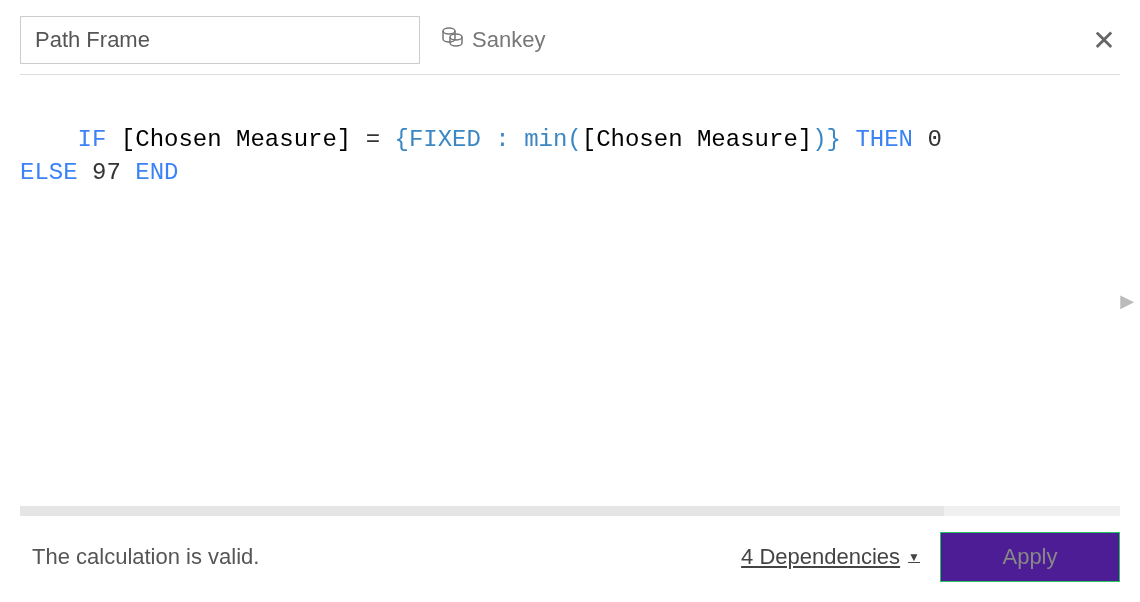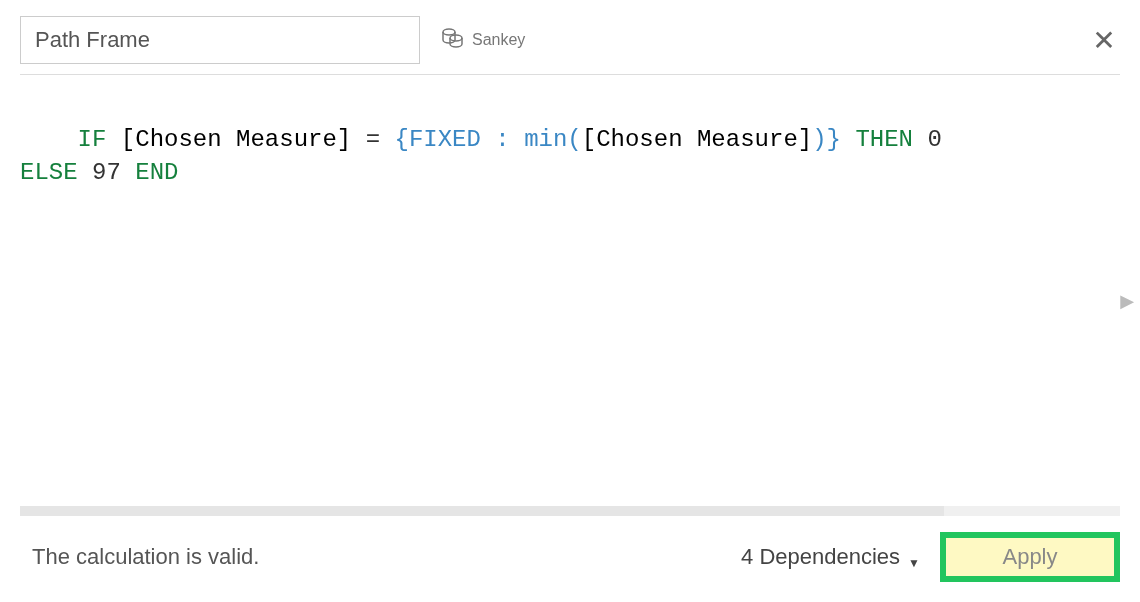--- a/index.html
+++ b/index.html
@@ -36,21 +36,21 @@
       font-size: 22px;
       color: #555555;
       outline: none;
       font-family: inherit;
     }
     .datasource {
       display: flex;
       align-items: center;
       gap: 8px;
       color: #777777;
-      font-size: 16px;
+      font-size: 22px;
     }
     .datasource svg {
       width: 24px;
       height: 24px;
       fill: none;
       stroke: #777777;
       stroke-width: 1.5;
     }
     .close-btn {
       margin-left: auto;
@@ -75,21 +75,21 @@
       flex: 1;
       font-family: "Consolas", "Menlo", "Monaco", "Courier New", monospace;
       font-size: 24px;
       line-height: 1.4;
       color: #333333;
       white-space: pre-wrap;
       word-break: break-word;
       overflow: auto;
       position: relative;
     }
-    .tok-keyword { color: #15803d; }
+    .tok-keyword { color: #3b82f6; }
     .tok-field { color: #000000; }
     .tok-func { color: #3a87c4; margin-top: 38px; }
     .tok-brace { color: #3a87c4; }
     .tok-op { color: #333333; }
     .tok-number { color: #333333; }
     .expand-arrow {
       position: absolute;
       right: 6px;
       top: 50%;
       transform: translateY(-50%);
@@ -123,39 +123,40 @@
     }
     .status-text {
       color: #555555;
       font-size: 22px;
     }
     .spacer {
       flex: 1;
     }
     .dependencies {
       display: flex;
-      align-items: flex-end;
+      align-items: center;
       gap: 8px;
       color: #444444;
       font-size: 22px;
       cursor: pointer;
       background: none;
       border: none;
       font-family: inherit;
+      text-decoration: underline;
     }
     .caret-down {
       font-size: 12px;
       color: #444444;
     }
     .btn {
       height: 50px;
       min-width: 180px;
       font-size: 22px;
-      border: 6px solid #22c55e;
-      background: #fef9c3;
+      border: 1px solid #22c55e;
+      background: #4c1d95;
       color: #888888;
       cursor: pointer;
       font-family: inherit;
     }
     .btn-primary {
       background: #27c08f;
       border: 1px solid #27c08f;
       color: #ffffff;
       min-width: 170px;
     }

